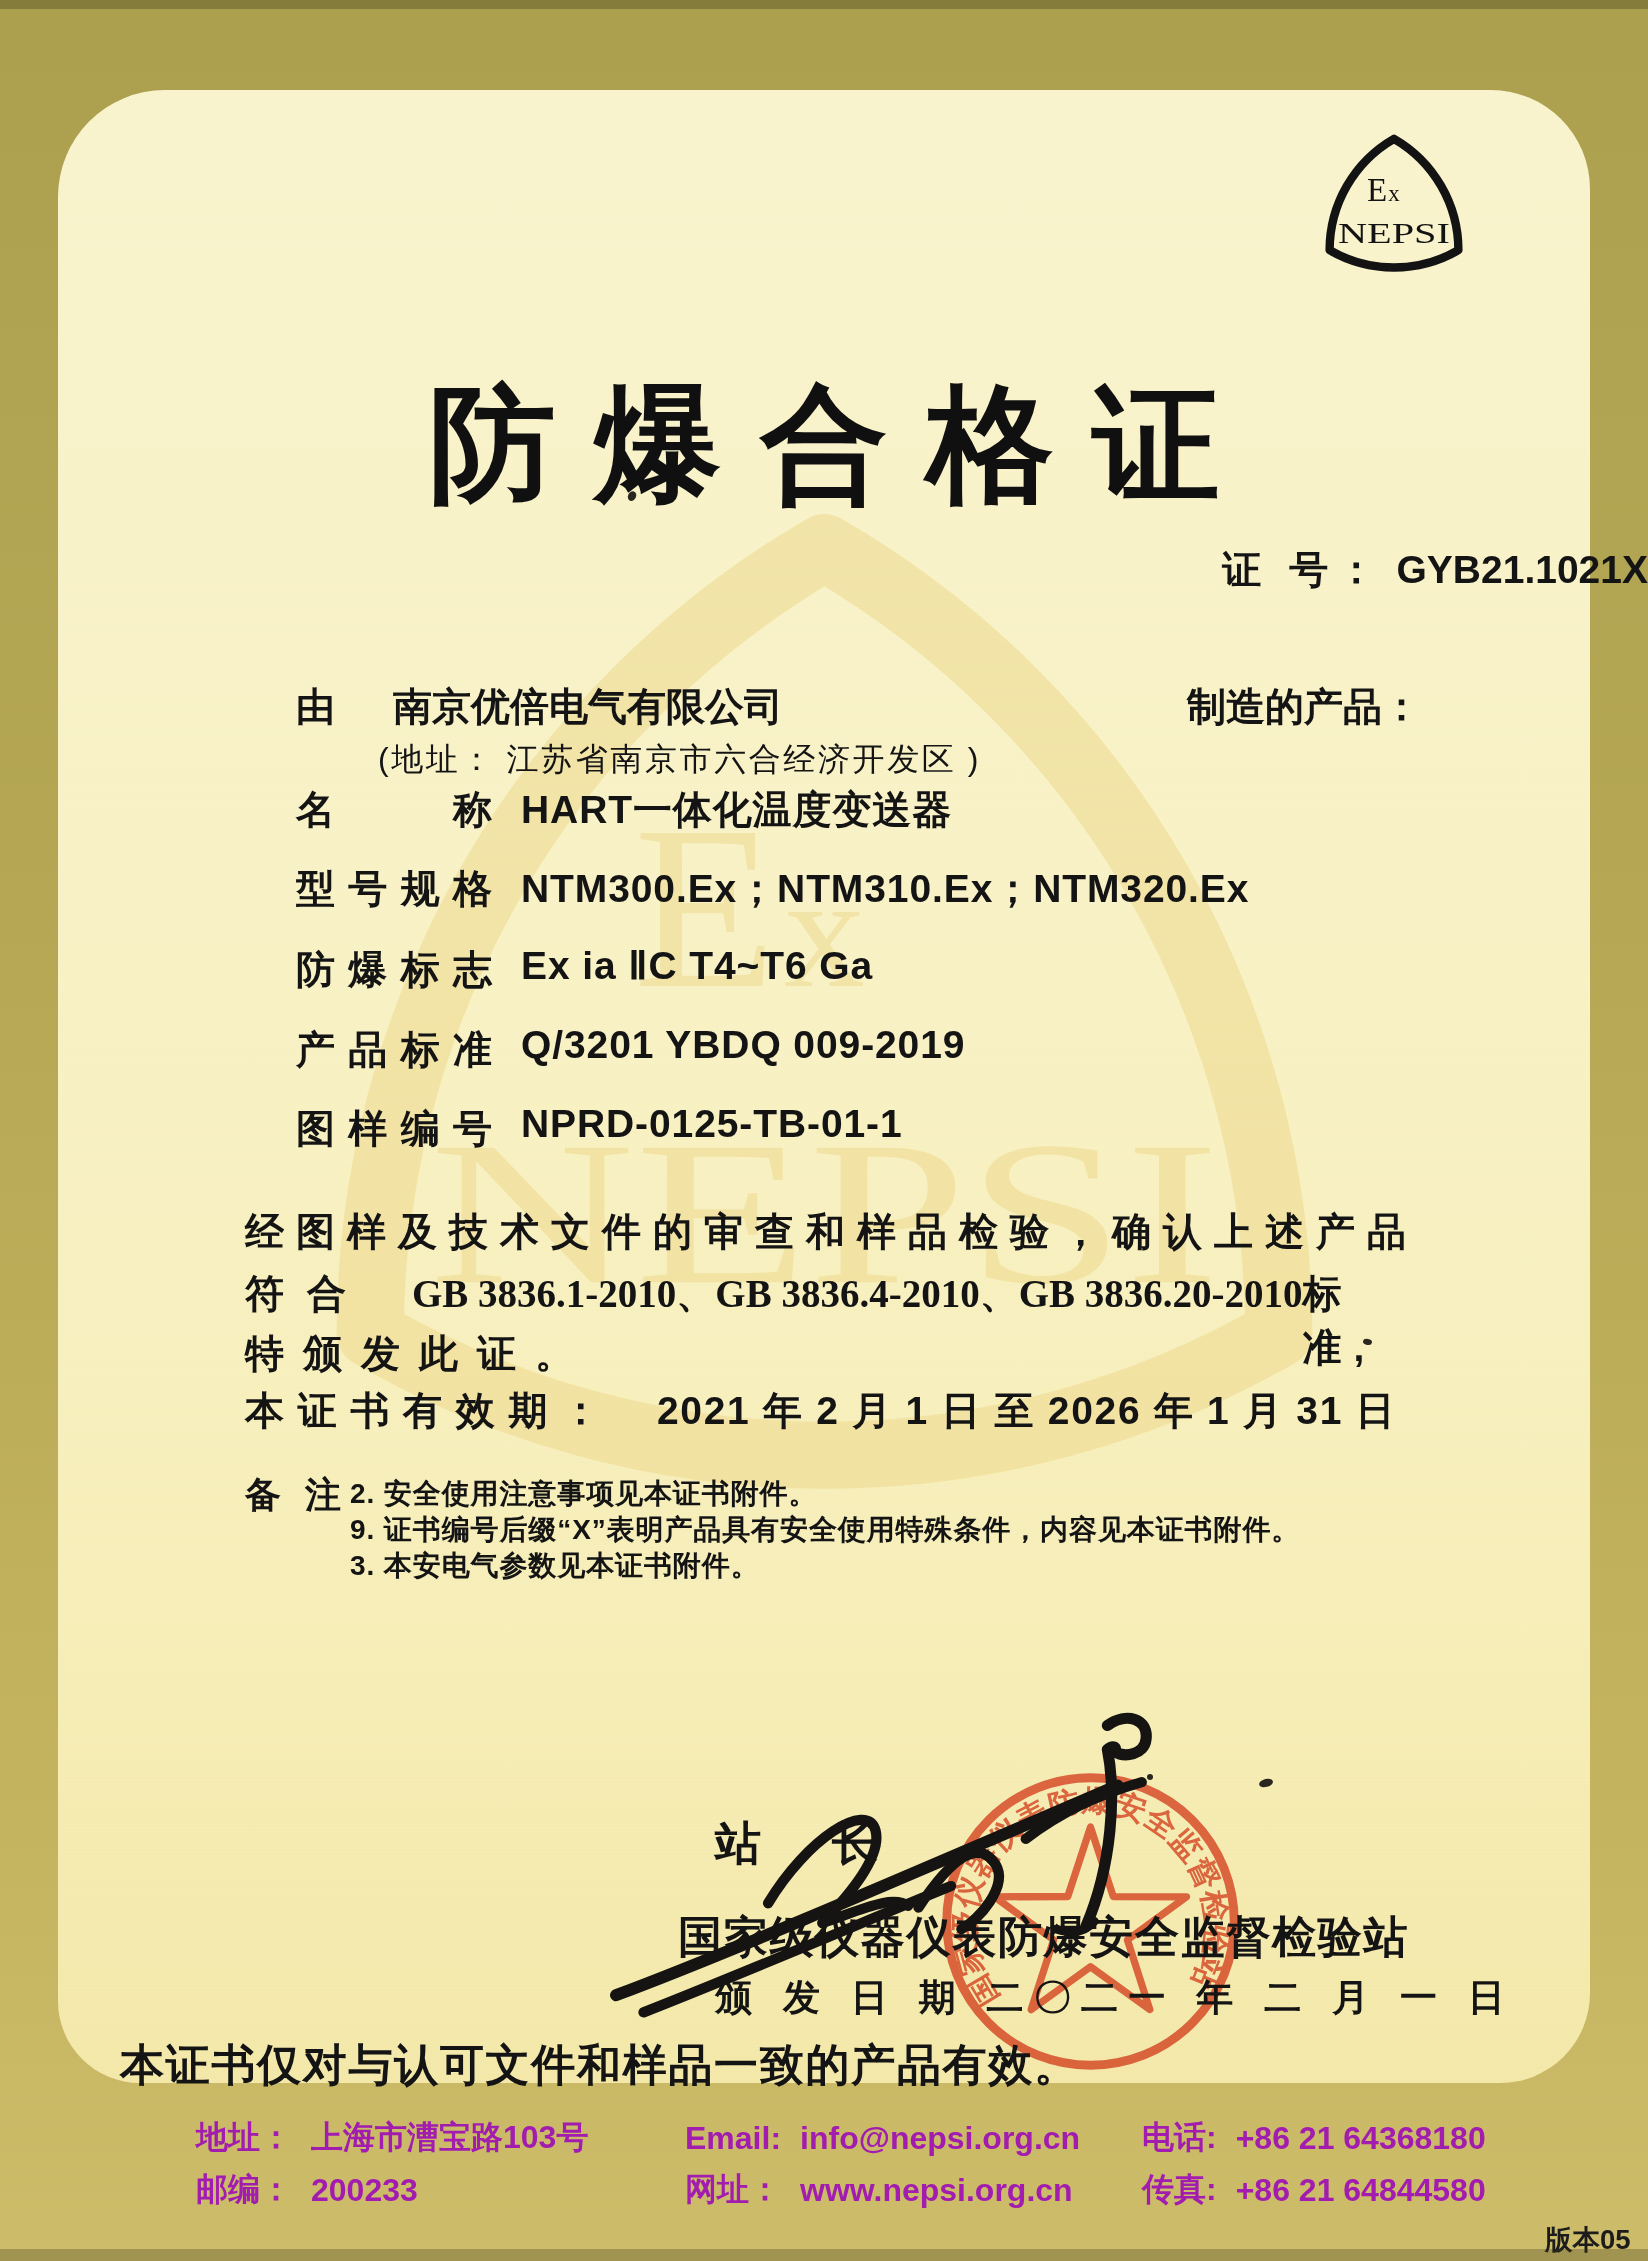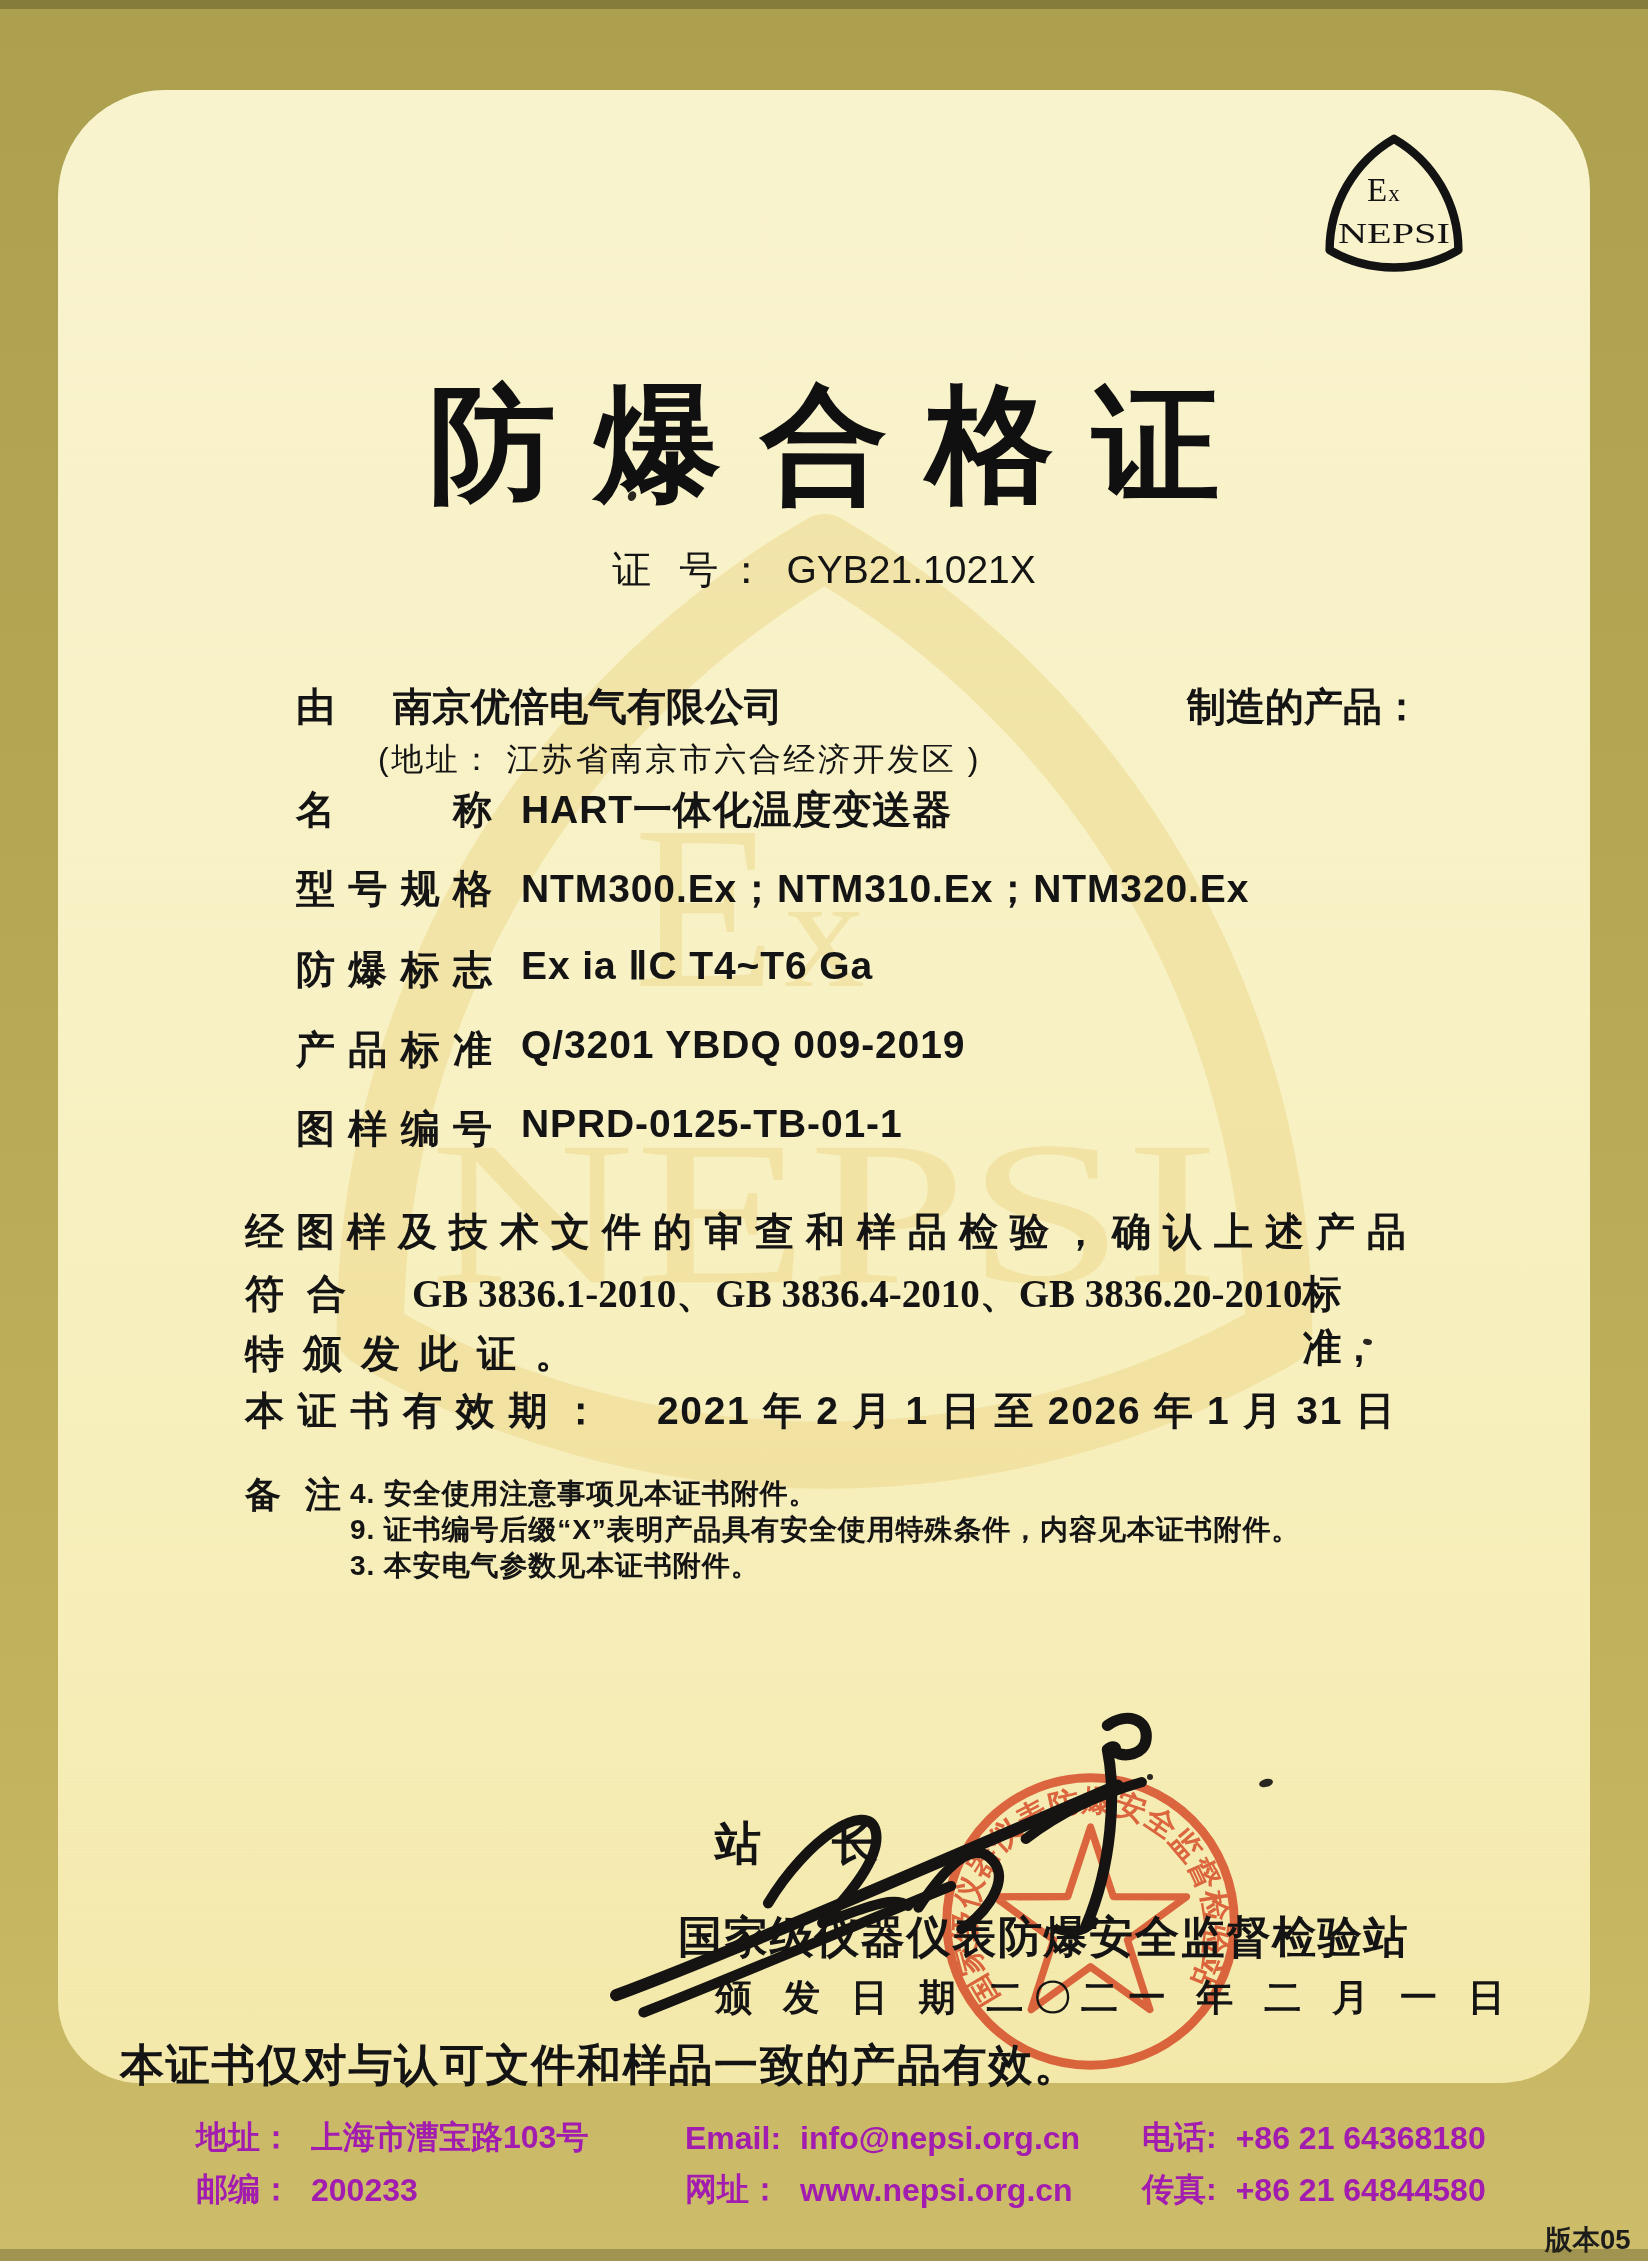--- a/index.html
+++ b/index.html
@@ -22,21 +22,21 @@
   }
   .watermark{position:absolute;left:232px;top:429px;width:1185px;z-index:2;opacity:.55;}
   .corner-logo{position:absolute;left:1310px;top:122px;width:168px;z-index:3;}
 
   .abs{position:absolute;z-index:4;color:#141414;}
   .title{
     left:0;top:361px;width:1648px;text-align:center;
     font-size:127px;font-weight:bold;letter-spacing:39px;padding-left:39px;box-sizing:border-box;
     color:#101010;
   }
-  .certno{left:0;top:543px;width:1648px;text-align:center;font-size:39px;font-weight:normal;}
+  .certno{left:0;top:543px;width:1648px;text-align:right;font-size:39px;font-weight:bold;}
   .certno .lbl{letter-spacing:8.6px;margin-right:12px;}
 
   .issued-row{left:296px;top:680px;width:1125px;font-size:39px;font-weight:bold;display:flex;}
   .issued-by{margin-right:58px;}
   .issued-made{margin-left:auto;}
   .addr-note{left:378px;top:738px;font-size:32px;font-weight:normal;letter-spacing:2.6px;}
 
   .frow{left:296px;width:1202px;display:flex;font-size:39px;font-weight:bold;}
   .frow .flabel{width:196px;display:flex;justify-content:space-between;flex-shrink:0;}
   .frow .fvalue{margin-left:29px;white-space:nowrap;letter-spacing:0.9px;}
@@ -196,21 +196,21 @@
   <div class="abs stm stm3">特颁发此证。</div>
   <div class="abs stm stm4">
     <span class="vlabel">本证书有效期：</span>
     <span class="vvalue">2021 年 2 月 1 日 至 2026 年 1 月 31 日</span>
   </div>
 
   <div class="abs remarks-label">
       <span>备</span>
       <span>注</span>
     </div>
-  <div class="abs remark rm1">4. 安全使用注意事项见本证书附件。</div>
+  <div class="abs remark rm1">2. 安全使用注意事项见本证书附件。</div>
   <div class="abs remark rm2">9. 证书编号后缀“X”表明产品具有安全使用特殊条件，内容见本证书附件。</div>
   <div class="abs remark rm3">3. 本安电气参数见本证书附件。</div>
 
   <svg class="seal" viewBox="0 0 400 400" aria-hidden="true">
     <defs>
       <path id="sealArc" d="M 88 295 A 143 143 0 1 1 312 295" fill="none"></path>
     </defs>
     <circle cx="200" cy="200" r="178" fill="none" stroke="#e2604a" stroke-width="11"></circle>
     <polygon points="200,83 228.2,169.2 318.9,169.4 245.7,222.8 273.5,309.1 200,256 126.5,309.1 154.3,222.8 81.1,169.4 171.8,169.2" fill="none" stroke="#e2604a" stroke-width="9" stroke-linejoin="round"></polygon>
     <text font-family="Liberation Sans, sans-serif" font-size="37" font-weight="bold" fill="#e2604a">

